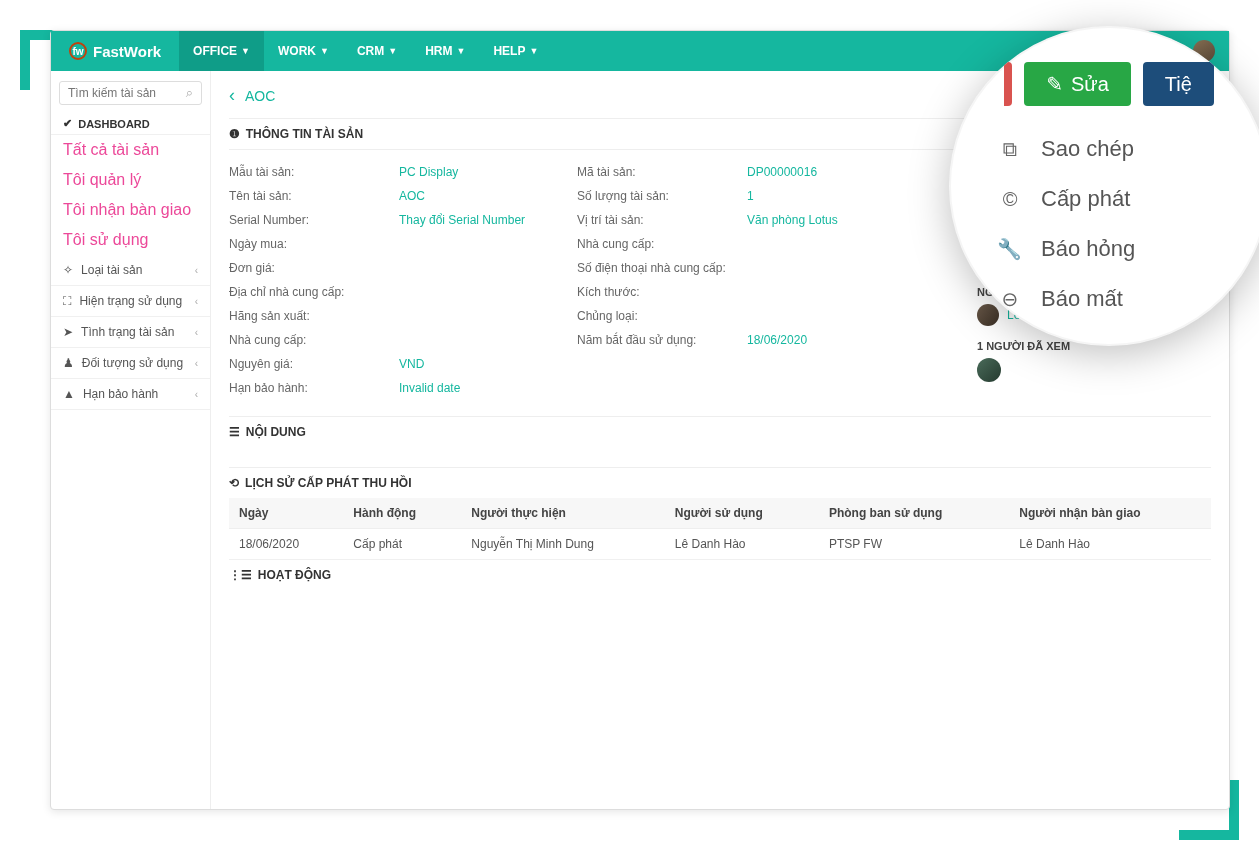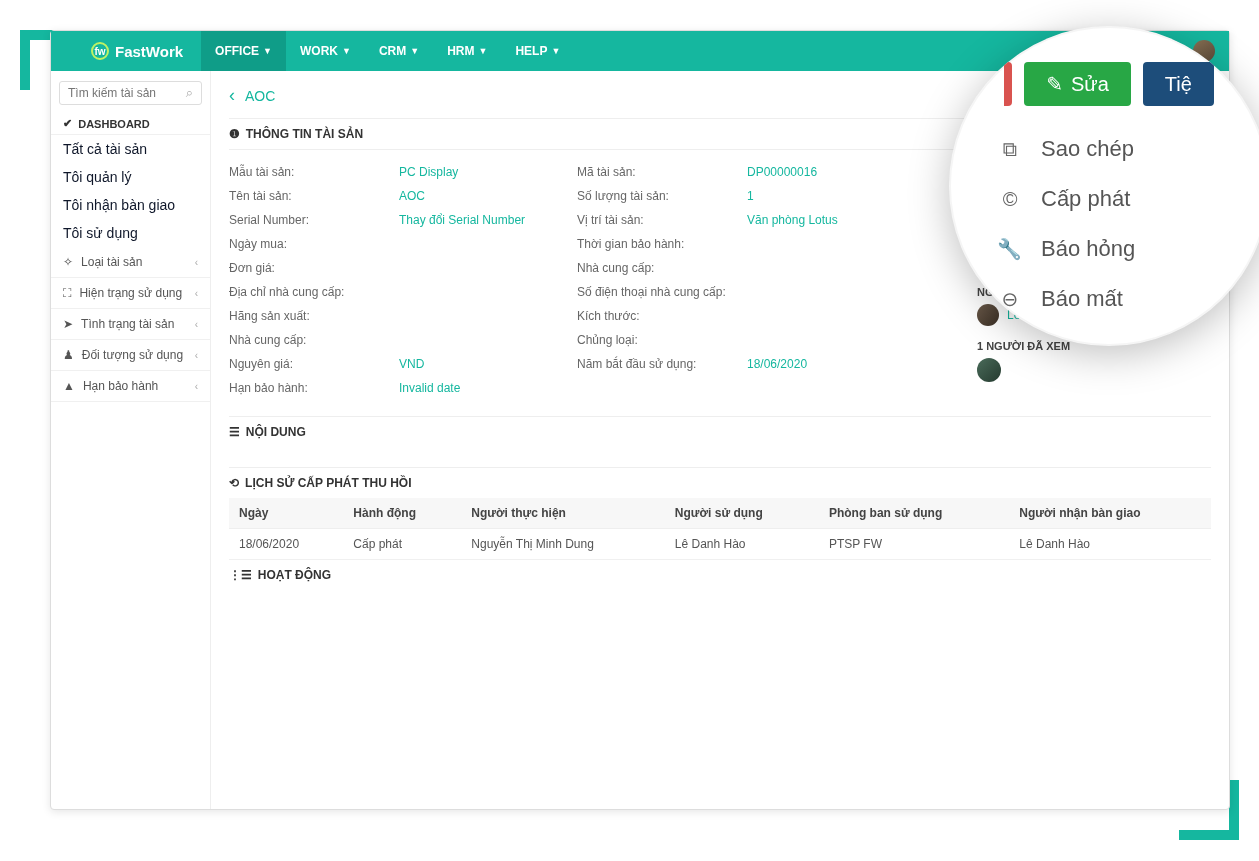--- a/index.html
+++ b/index.html
@@ -3,36 +3,36 @@
 <meta charset="utf-8">
 <style>
 * { margin: 0; padding: 0; box-sizing: border-box; }
 body { font-family: -apple-system, BlinkMacSystemFont, "Segoe UI", Arial, sans-serif; background: #fff; font-size: 13px; color: #333; }
 .frame { margin: 20px 40px 40px 20px; position: relative; }
 .corner-tl { position: absolute; top: 0; left: 0; width: 60px; height: 60px; border-top: 10px solid #15b79f; border-left: 10px solid #15b79f; }
 .corner-br { position: absolute; bottom: -30px; right: -20px; width: 60px; height: 60px; border-bottom: 10px solid #15b79f; border-right: 10px solid #15b79f; }
 .app { margin: 30px 0 0 30px; border: 1px solid #ddd; border-radius: 4px; overflow: visible; box-shadow: 0 2px 8px rgba(0,0,0,0.1); background: #fff; position: relative; width: 1180px; height: 780px; }
 .topbar { background: #15b79f; color: #fff; display: flex; align-items: center; height: 40px; }
 .brand { padding: 0 18px; font-weight: 600; font-size: 15px; display: flex; align-items: center; gap: 6px; }
-.brand-ico { width: 18px; height: 18px; border: 2px solid #bef264; border-radius: 50%; display: inline-flex; align-items: center; justify-content: center; font-size: 10px; font-weight: bold; margin-left: 22px; }
+.brand-ico { width: 18px; height: 18px; border: 2px solid #c2410c; border-radius: 50%; display: inline-flex; align-items: center; justify-content: center; font-size: 10px; font-weight: bold; }
 .navtabs { display: flex; height: 100%; }
 .navtab { padding: 0 14px; display: flex; align-items: center; gap: 4px; cursor: pointer; font-size: 12px; font-weight: 600; }
 .navtab.active { background: #0f9d88; }
 .caret { font-size: 9px; }
 .topbar-right { margin-left: auto; display: flex; align-items: center; gap: 10px; padding-right: 14px; }
 .glob-ico { width: 20px; height: 20px; border: 2px solid #fff; border-radius: 50%; position: relative; }
 .avatar-small { width: 22px; height: 22px; border-radius: 50%; background: linear-gradient(135deg,#8b7355,#5c4a3a); }
 .content-row { display: flex; height: calc(100% - 40px); }
 .sidebar { width: 160px; border-right: 1px solid #eee; padding: 6px 0; flex-shrink: 0; }
 .search-wrap { padding: 4px 8px; }
 .search-box { display: flex; align-items: center; border: 1px solid #ddd; border-radius: 3px; padding: 3px 8px; }
 .search-box input { border: none; outline: none; width: 100%; font-size: 12px; color: #737373; }
 .search-ico { color: #aaa; font-size: 13px; }
 .side-section { padding: 8px 12px 4px; font-weight: 700; font-size: 11px; display: flex; align-items: center; gap: 6px; border-bottom: 1px solid #f0f0f0; }
-.side-link { padding: 6px 12px; color: #0f172a; font-size: 14px; cursor: pointer; }
+.side-link { padding: 6px 12px; color: #ec4899; font-size: 16px; cursor: pointer; }
 .side-exp { padding: 8px 12px; font-size: 12px; display: flex; align-items: center; gap: 8px; border-bottom: 1px solid #f0f0f0; cursor: pointer; color: #555; }
 .side-exp .chev { margin-left: auto; font-size: 10px; color: #aaa; }
 .main { flex: 1; padding: 10px 18px; overflow: hidden; }
 .crumb { display: flex; align-items: center; gap: 10px; color: #15b79f; padding: 4px 0 12px; font-size: 14px; }
 .crumb .back { font-size: 18px; cursor: pointer; }
 .panel-head { font-weight: 700; font-size: 12px; padding: 8px 0; border-top: 1px solid #eee; border-bottom: 1px solid #eee; display: flex; align-items: center; gap: 6px; }
 .info-body { display: flex; padding: 10px 0 16px; gap: 36px; }
 .info-col { flex: 1; }
 .info-side { width: 250px; flex-shrink: 0; padding-left: 16px; }
 .field-row { display: flex; padding: 5px 0; font-size: 12px; }
@@ -211,24 +211,20 @@
                   </div>
                   <div class="field-row">
                     <div class="field-label">Số lượng tài sản:</div>
                     <div class="field-value link">1</div>
                   </div>
                   <div class="field-row">
                     <div class="field-label">Vị trí tài sản:</div>
                     <div class="field-value link">Văn phòng Lotus</div>
                   </div>
                   <div class="field-row">
-                    <div class="field-label">Thời gian bảo hành:</div>
-                    <div class="field-value"></div>
-                  </div>
-                  <div class="field-row">
                     <div class="field-label">Nhà cung cấp:</div>
                     <div class="field-value"></div>
                   </div>
                   <div class="field-row">
                     <div class="field-label">Số điện thoại nhà cung cấp:</div>
                     <div class="field-value"></div>
                   </div>
                   <div class="field-row">
                     <div class="field-label">Kích thước:</div>
                     <div class="field-value"></div>

